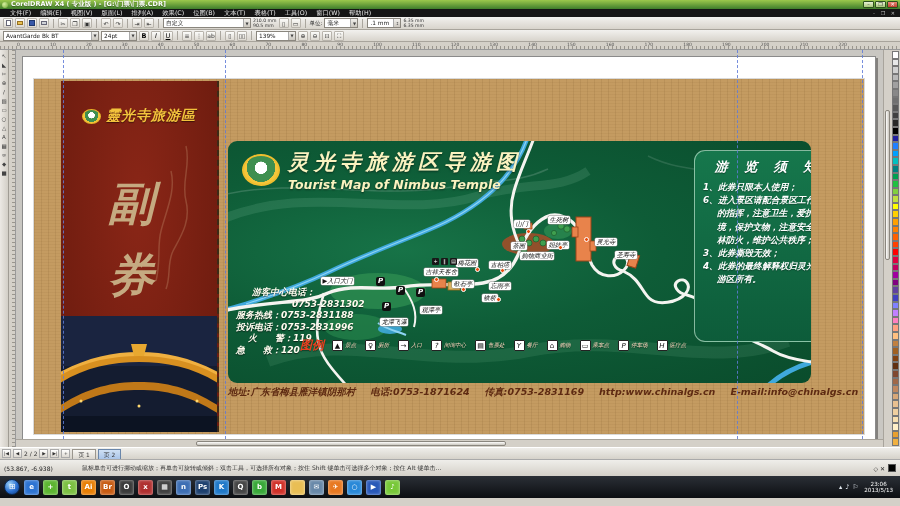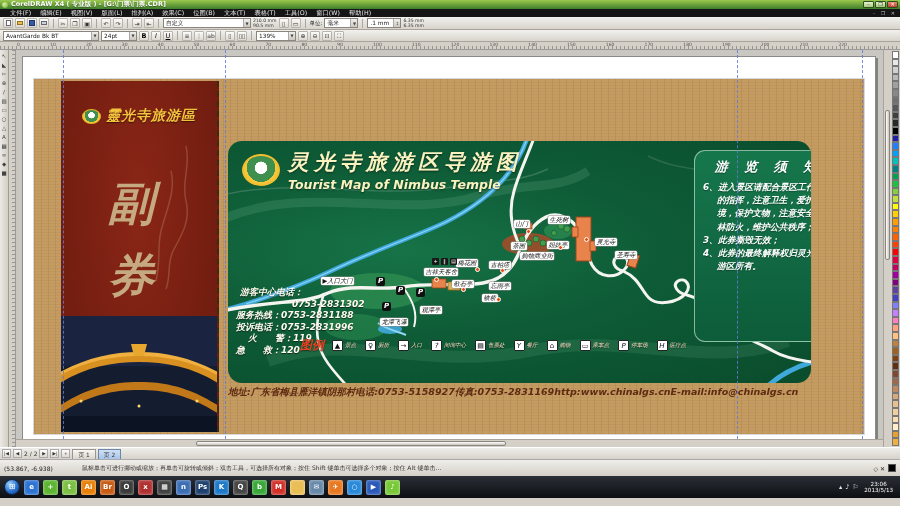--- a/index.html
+++ b/index.html
@@ -89,21 +89,21 @@
           background:radial-gradient(ellipse at 50% 35%,#8a2617,#6e1c0f 85%);
           border-right:2px dashed #3c2a16; }
   #stub-brand { position:absolute; left:0; right:0; top:26px; display:flex; align-items:center; justify-content:center; gap:5px; }
   #stub-logo { width:19px; height:15px; border-radius:50%; background:radial-gradient(circle at 50% 40%,#fff 0 28%,#3f8f4f 29% 58%,#f5c63a 59%); border:1.5px solid #e8b42a; flex:none; }
   #stub-brand .brand-text { color:#f2c23c; font-size:14px; font-weight:bold; font-family:"DejaVu Serif",serif; letter-spacing:1px; text-shadow:0 1px 1px rgba(0,0,0,.5); }
   #stub-hand { position:absolute; right:6px; top:60px; opacity:.85; }
   #stub-big { position:absolute; left:44px; top:86px; width:52px; text-align:center; color:#c9b287; font-family:"DejaVu Serif",serif; font-weight:bold; font-size:46px; line-height:72px; opacity:.95; }
   #stub-photo { position:absolute; left:0; right:0; bottom:0; height:116px; }
 
   
-  #map-panel { position:absolute; left:194px; top:62px; width:583px; height:242px; border-radius:14px;
+  #map-panel { position:absolute; left:194px; top:62px; width:583px; height:242px; border-radius:9px;
                background:radial-gradient(ellipse at 30% 45%,#177347 0%,#0e5c37 45%,#0a4c2c 100%); overflow:hidden; }
   #map-svg { position:absolute; inset:0; }
   #map-title { position:absolute; left:14px; top:7px; display:flex; align-items:center; gap:8px; z-index:5; }
   #map-logo { width:38px; height:32px; border-radius:50%; background:radial-gradient(circle at 50% 42%,#fff 0 26%,#3f8f4f 27% 60%,#f5c63a 61%); border:2px solid #f0be2e; flex:none; }
   #map-title .tt { color:#faf3c0; }
   #map-title .cn { font-size:21px; font-weight:bold; letter-spacing:5px; text-shadow:0 1px 2px rgba(0,0,0,.5); }
   #map-title .en { font-size:12.5px; font-weight:bold; margin-top:1px; text-shadow:0 1px 2px rgba(0,0,0,.5); }
 
   #phones { position:absolute; left:8px; top:146px; z-index:5; color:#fffdf0; font-weight:bold; font-size:9px; line-height:11.5px; text-shadow:0 1px 1px rgba(0,0,0,.6); white-space:nowrap; }
 
@@ -117,21 +117,21 @@
   .legend-item { display:flex; align-items:center; gap:2px; }
   .legend-box { width:11px; height:11px; background:#fff; border:1px solid #222; font-size:7px; line-height:10px; text-align:center; color:#111; border-radius:1px; }
   .legend-label { font-size:5.5px; color:#ffd9c0; text-shadow:0 1px 1px rgba(0,0,0,.5); white-space:nowrap; }
 
   #notice { position:absolute; left:466px; top:9px; width:157px; height:192px; z-index:6;
             background:linear-gradient(#16774c,#0d5c3a); border:1px solid rgba(215,245,225,.6); border-radius:11px; padding:7px 16px 0 8px; }
   #notice .notice-title { color:#fff; font-size:13px; font-weight:bold; letter-spacing:6px; text-align:center; margin-bottom:5px; text-shadow:0 1px 1px rgba(0,0,0,.4); }
   #notice .notice-item { color:#fff; font-size:8.8px; line-height:13.2px; font-weight:bold; padding-left:14px; text-indent:-14px; text-shadow:0 1px 1px rgba(0,0,0,.35); }
   .road-peek { position:absolute; z-index:7; width:10px; height:4px; background:#fff; border-radius:2px; }
 
-  #ticket-footer { position:absolute; left:194px; top:307px; width:630px; z-index:2; display:flex; color:#5e2a12; font-size:9.5px; font-weight:bold; white-space:nowrap; }
+  #ticket-footer { position:absolute; left:194px; top:307px; width:630px; z-index:2; display:flex; justify-content:center; gap:15px; color:#5e2a12; font-size:9.5px; font-weight:bold; white-space:nowrap; }
 </style>
 </head>
 <body>
 
 <div id="app">
 
   <div id="titlebar">
     <div id="app-icon"></div>
     <div class="title-text">CorelDRAW X4 ( 专业版 ) - [G:\门票\门票.CDR]</div>
     <div class="winbtn">–</div>
@@ -409,21 +409,21 @@
               <div id="map-title">
                 <div id="map-logo"></div>
                 <div class="tt">
                   <div class="cn">灵光寺旅游区导游图</div>
                   <div class="en">Tourist Map of Nimbus Temple</div>
                 </div>
               </div>
 
               <div id="phones">
 
-              <div class="phone-row" style="margin-left: 4px;">游客中心电话：</div>
+              <div class="phone-row" style="margin-left: 16px;">游客中心电话：</div>
                   <div class="phone-row" style="margin-left: 56px;">0753-2831302</div>
                   <div class="phone-row" style="margin-left: 0px;">服务热线：0753-2831188</div>
                   <div class="phone-row" style="margin-left: 0px;">投诉电话：0753-2831996</div>
                   <div class="phone-row" style="margin-left: 12px;">火　　警：119</div>
                   <div class="phone-row" style="margin-left: 0px;">急　　救：120</div>
                 </div>
 
               <div>
 
               <div class="map-chip" style="left: 93px; top: 136px;">▶入口大门</div>
@@ -521,33 +521,34 @@
                       <span class="legend-box">H</span>
                       <span class="legend-label">医疗点</span>
                     </div>
                   </div>
               </div>
 
               <div id="notice">
                 <div class="notice-title">游 览 须 知</div>
                 <div>
 
+                <div class="notice-item">1、此券只限本人使用；</div>
                     <div class="notice-item">6、进入景区请配合景区工作人员的指挥，注意卫生，爱护环境，保护文物，注意安全，护林防火，维护公共秩序；</div>
                     <div class="notice-item">3、此券撕毁无效；</div>
                     <div class="notice-item">4、此券的最终解释权归灵光寺旅游区所有。</div>
                   </div>
               </div>
               <div class="road-peek" style="left:618px;top:40px;transform:rotate(-18deg);"></div>
               <div class="road-peek" style="left:618px;top:54px;transform:rotate(14deg);"></div>
             </div>
 
             <div id="ticket-footer">
 
             <span>地址:广东省梅县雁洋镇阴那村</span>
-                <span>电话:0753-5158927</span>
+                <span>电话:0753-1871624</span>
                 <span>传真:0753-2831169</span>
                 <span>http:www.chinalgs.cn</span>
                 <span>E-mail:info@chinalgs.cn</span>
               </div>
           </div>
         </div>
 
         <div class="guide" style="left:47px;"></div>
         <div class="guide" style="left:209px;"></div>
         <div class="guide" style="left:721px;"></div>

